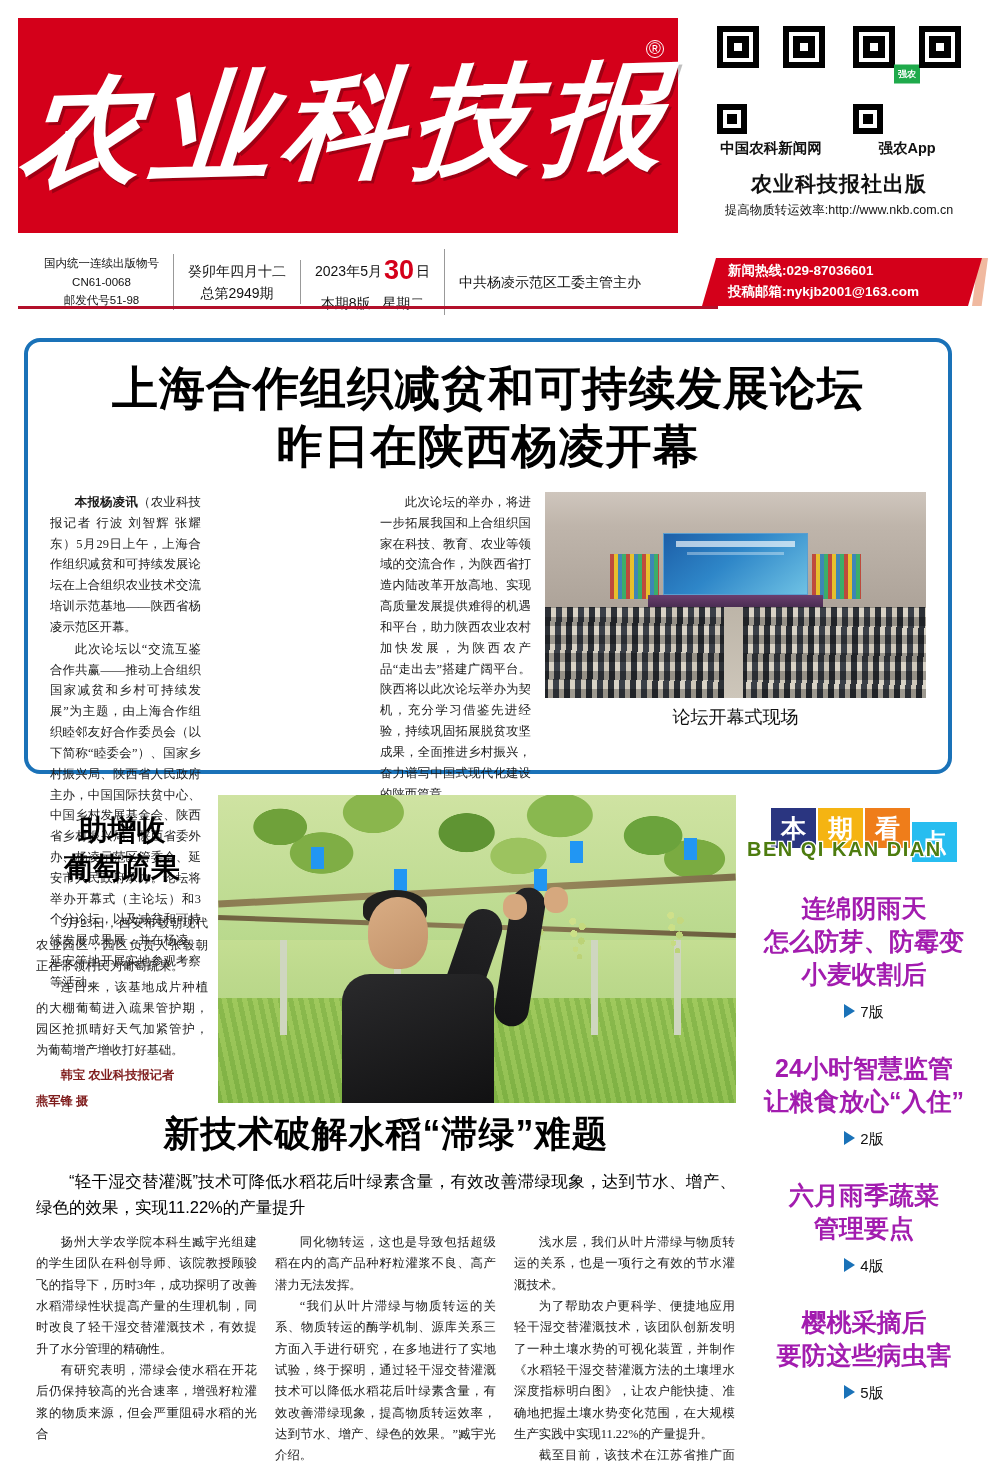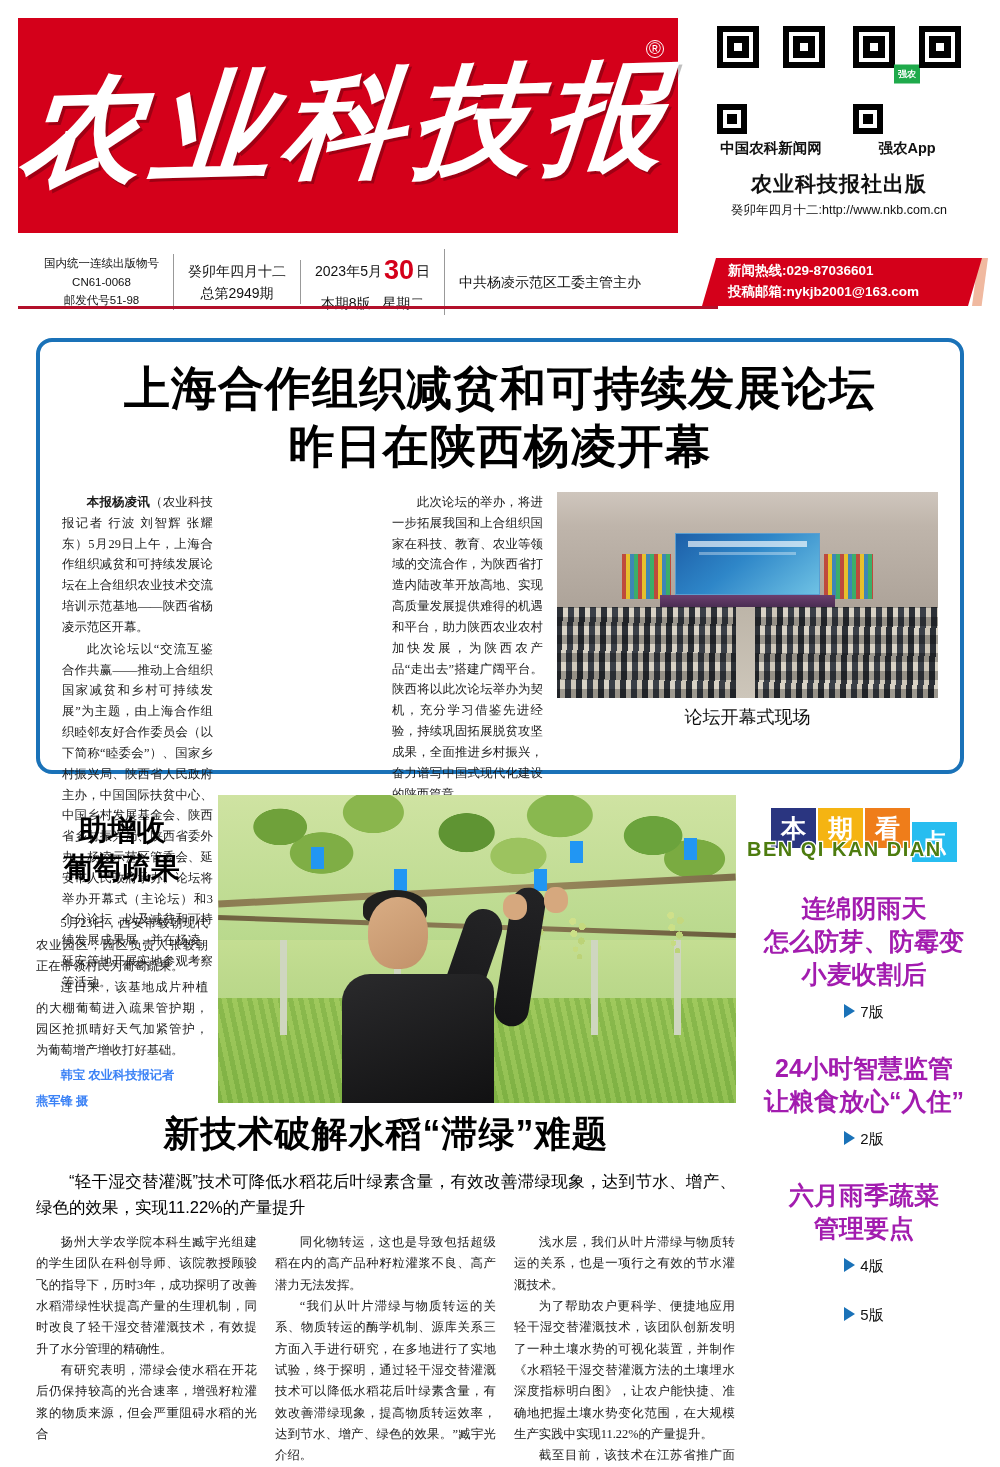--- a/index.html
+++ b/index.html
@@ -121,21 +121,21 @@
     vertical-align: -3px; padding: 0 2px;
     font-family: "Liberation Sans", sans-serif;
   }
   .rule-red {
     position: absolute; left: 18px; top: 306px;
     width: 700px; height: 3px; background: #b3102a;
   }
 
   
   .lead-box {
-    position: absolute; left: 36px; top: 338px;
+    position: absolute; left: 24px; top: 338px;
     width: 928px; height: 436px;
     border: 4px solid #1a72b8; border-radius: 16px;
     padding: 18px 22px;
   }
   .lead-headline {
     text-align: center;
     font-family: "Liberation Sans", sans-serif;
     font-weight: bold; color: #000;
     font-size: 46px; line-height: 1.26;
     letter-spacing: 1px;
@@ -214,21 +214,21 @@
   }
   .grape-body {
     margin-top: 26px;
     font-size: 12.3px; line-height: 1.72; color: #1a1a1a;
     text-align: justify;
     font-family: "Liberation Serif", serif;
   }
   .grape-body p { text-indent: 2em; }
   .grape-credit {
     margin-top: 4px; font-size: 12.3px; line-height: 1.72;
-    font-weight: bold; text-indent: 2em; color: #3b82f6;
+    font-weight: bold; text-indent: 2em; color: #7f1d1d;
     font-family: "Liberation Serif", serif;
   }
 
   .photo-grape {
     position: absolute; left: 218px; top: 795px;
     width: 518px; height: 308px;
     overflow: hidden;
     background: linear-gradient(#e9f2cf 0%, #cfe49a 30%, #bcd98c 60%, #a8cf7a 100%);
   }
   .vine-canopy {
@@ -403,21 +403,21 @@
       </div>
       <div class="qr-item">
         <div class="qr-code">
           <div class="qr-fin"></div>
           <div class="qr-badge">强农</div>
         </div>
         <div class="qr-label">强农App</div>
       </div>
     </div>
     <div class="pub-name">农业科技报社出版</div>
-    <div class="pub-url">癸卯年四月十二:http://www.nkb.com.cn</div>
+    <div class="pub-url">提高物质转运效率:http://www.nkb.com.cn</div>
   </div>
 </div>
 
 <div class="info-bar">
   <div class="info-cell">
     <div>国内统一连续出版物号</div>
     <div>CN61-0068</div>
     <div>邮发代号51-98</div>
   </div>
   <div class="info-cell wide">
@@ -546,20 +546,24 @@
 
   <div class="hl-item">
     <div class="hl-title">
       <div>六月雨季蔬菜</div>
       <div>管理要点</div>
     </div>
     <div class="hl-page"><span class="tri"></span><span>4版</span></div>
   </div>
 
   <div class="hl-item">
+    <div class="hl-title">
+      <div>樱桃采摘后</div>
+      <div>要防这些病虫害</div>
+    </div>
     <div class="hl-page"><span class="tri"></span><span>5版</span></div>
   </div>
 </div>
 
 <div class="rice">
   <div class="rice-headline">新技术破解水稻“滞绿”难题</div>
   <div class="rice-sub">
       <span>“轻干湿交替灌溉”技术可降低水稻花后叶绿素含量，有效改善滞绿现象，达到节水、增产、绿色的效果，实现11.22%的产量提升</span>
     </div>
 

